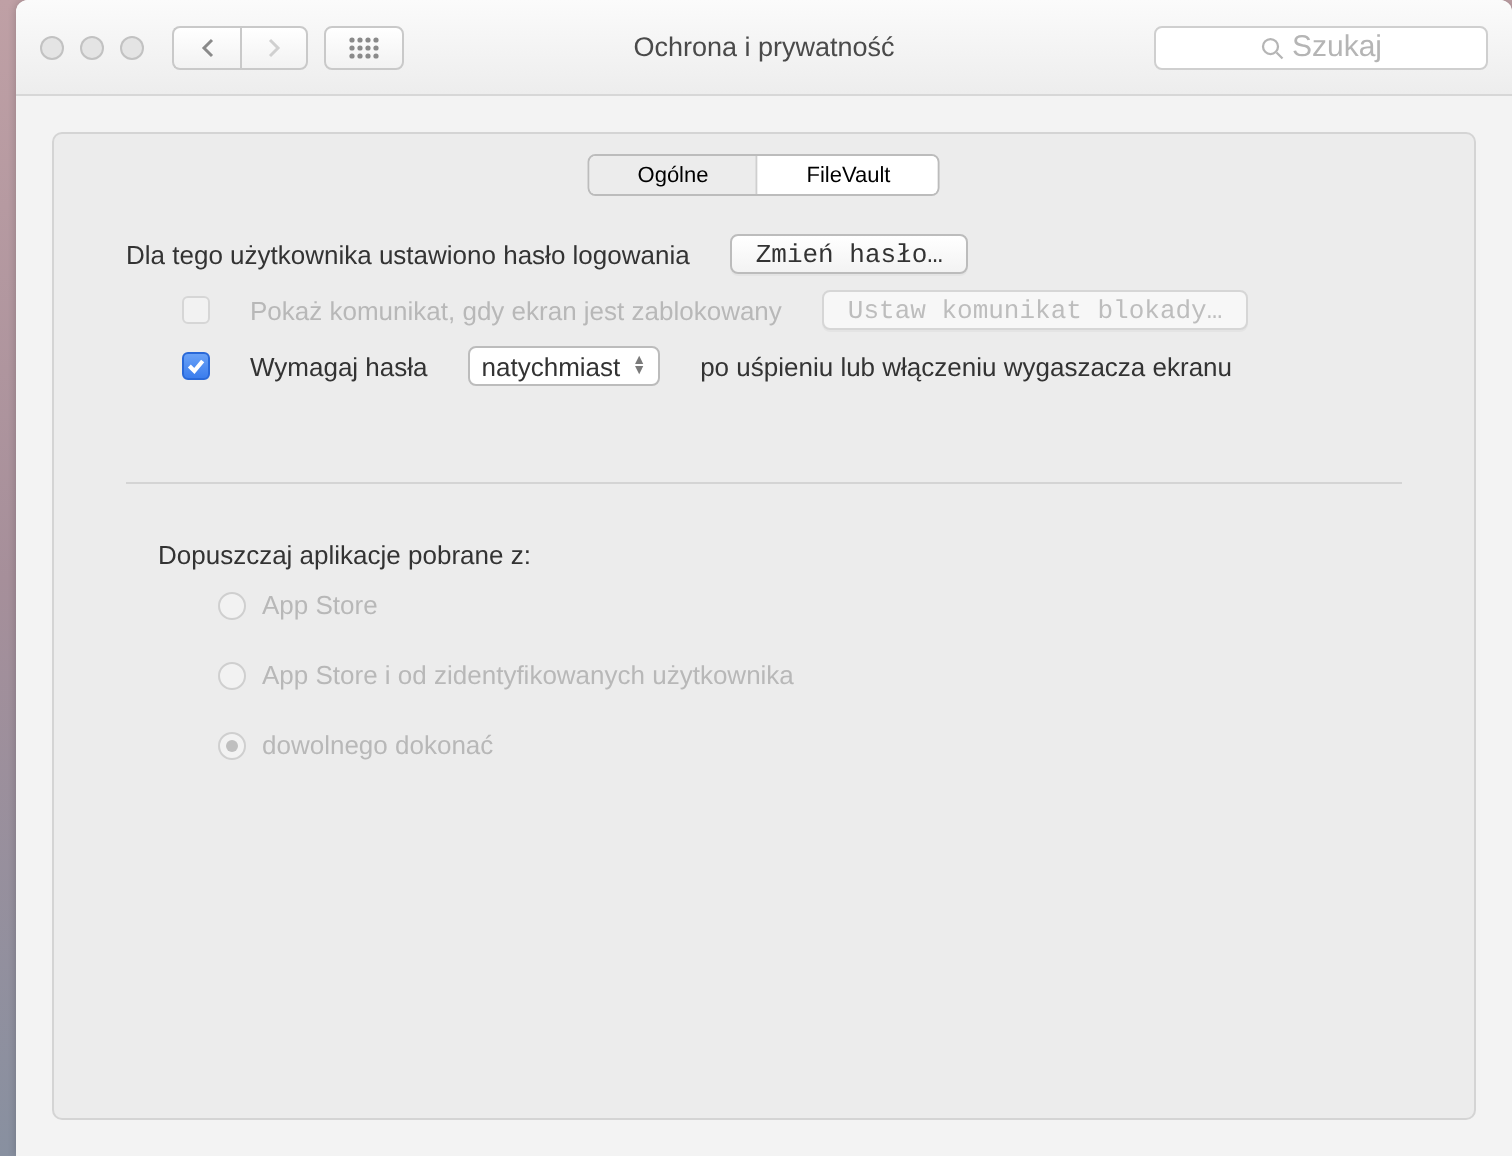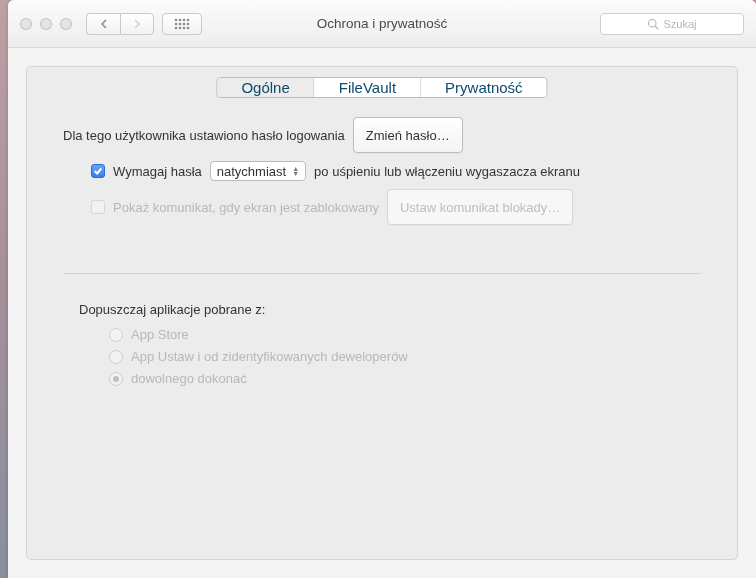--- a/index.html
+++ b/index.html
@@ -55,27 +55,27 @@
   .nav-group .tb-btn { border-radius:0; border-right:none; width:34px; padding:0;}
   .nav-group .tb-btn:first-child { border-top-left-radius:4px; border-bottom-left-radius:4px;}
   .nav-group .tb-btn:last-child { border-top-right-radius:4px; border-bottom-right-radius:4px; border-right:1px solid #c9c9c9;}
   .grid-btn { margin-left: 8px; width: 40px; padding:0;}
   .title {
     position:absolute; left:0; right:0; text-align:center;
     font-size: 13.5px; color:#4a4a4a; pointer-events:none;
   }
   .search {
     margin-left:auto;
-    width: 144px; height: 22px;
+    width: 167px; height: 22px;
     background:#fff;
     border:1px solid #cfcfcf;
     border-radius:4px;
     display:flex; align-items:center; justify-content:center;
     color:#b5b5b5; gap:4px;
-    font-size:11px;
+    font-size:15px;
   }
   .search svg { width:12px; height:12px; fill:#b5b5b5;}
   .content {
     flex:1; padding: 18px; display:flex; flex-direction:column;
   }
   .prefs-body {
     flex:1; position:relative;
     border: 1px solid #d4d4d4;
     border-radius: 5px;
     background: #ececec;
@@ -89,59 +89,60 @@
     border-radius:4px;
     overflow:hidden;
     margin-top: 0;
     background:#fff;
     height:21px;
     z-index:3;
   }
   .prefs-body .tabs { top: 10px; }
   .tab {
     padding: 2px 24px;
-    font-size: 15px;
+    font-size: 11px;
     background:#fff;
-    color:#0c4a6e;
+    color:#000000;
     border-right:1px solid #cfcfcf;
     display:flex; align-items:center;
   }
   .tab:last-child{ border-right:none;}
   .tab.active { background:#ececec; }
   .inner {
     position:absolute; top:42px; left:0; right:0; bottom:0;
     padding: 0 36px;
   }
-  .row { display:flex; align-items:center; gap:8px; margin-bottom: 8px; flex-wrap:wrap;}
+  .row { display:flex; align-items:center; gap:20px; margin-bottom: 8px; flex-wrap:wrap;}
   .section1 { margin-top:8px; padding-bottom: 40px; border-bottom:1px solid #d4d4d4;}
   .label { color:#333; }
   .btn {
-    height: 36px;
+    height: 20px;
     background: linear-gradient(to bottom,#ffffff,#f3f3f3);
     border:1px solid #bcbcbc;
     border-radius:4px;
     padding: 0 12px;
     font-size:13px;
     color:#333;
     display:inline-flex; align-items:center;
     box-shadow: 0 1px 0 rgba(0,0,0,0.03);
+    font-family: Liberation Mono, monospace;
   }
   .btn.disabled { color:#bdbdbd; border-color:#d6d6d6; background:#f7f7f7;}
   .checkbox { width:14px; height:14px; border:1px solid #b2b2b2; border-radius:3px; background:#fff; display:inline-flex;align-items:center;justify-content:center;}
   .checkbox.checked { background: linear-gradient(to bottom,#6aa2f7,#3b7ded); border-color:#2a69d8;}
   .checkbox.checked svg{ width:10px;height:10px; stroke:#fff; stroke-width:2.5; fill:none;}
   .checkbox.disabled { background:#f2f2f2; border-color:#d6d6d6;}
   .select {
     height:20px; background:#fff; border:1px solid #bcbcbc; border-radius:4px;
     padding: 0 6px; display:inline-flex; align-items:center; gap:6px; font-size:13px;
   }
   .select .updn { display:flex;flex-direction:column; line-height:5px; font-size:7px;color:#7a7a7a;}
   .disabled-text { color:#b8b8b8;}
   .section2 { margin-top: 28px; margin-left: 16px;}
-  .radiogroup { margin-top: 10px; padding-left: 30px; display:flex; flex-direction:column; gap:7px;}
+  .radiogroup { margin-top: 10px; padding-left: 30px; display:flex; flex-direction:column; gap:20px;}
   .radio-row { display:flex; align-items:center; gap:8px;}
   .radio { width:14px; height:14px; border-radius:50%; border:1px solid #cfcfcf; background:#f2f2f2; display:inline-flex;align-items:center;justify-content:center;}
   .radio .dotin { width:6px;height:6px; border-radius:50%; background:#bfbfbf;}
   .footer {
     height: 56px;
     border-top: 1px solid #d7d7d7;
     background: #f3f3f3;
     display:flex; align-items:center;
     padding: 0 22px;
     gap: 12px;
@@ -208,69 +209,66 @@
   <div class="content">
     <div class="prefs-body">
 
       <div class="tabs">
         <div class="tab active">
             <span>Ogólne</span>
           </div>
         <div class="tab">
             <span>FileVault</span>
           </div>
-        <div class="tab">
-            <span>Prywatność</span>
-          </div>
       </div>
 
       <div class="inner">
 
         <div class="section1">
           <div class="row" style="margin-left:0;">
             <span class="label">Dla tego użytkownika ustawiono hasło logowania</span>
             <span class="btn">
                 <span>Zmień hasło…</span>
+              </span>
+          </div>
+          <div class="row" style="margin-left:28px;">
+            <span class="checkbox disabled"></span>
+            <span class="disabled-text">Pokaż komunikat, gdy ekran jest zablokowany</span>
+            <span class="btn disabled">
+                <span>Ustaw komunikat blokady…</span>
               </span>
           </div>
           <div class="row" style="margin-left:28px;">
             <span class="checkbox checked">
                 <svg viewBox="0 0 12 12">
                   <path d="M2 6 L5 9 L10 3"></path>
                 </svg>
               </span>
             <span class="label">Wymagaj hasła</span>
             <span class="select">
               <span>natychmiast</span>
               <span class="updn">
                   <span>▲</span>
                   <span>▼</span>
                 </span>
             </span>
             <span class="label">po uśpieniu lub włączeniu wygaszacza ekranu</span>
           </div>
-          <div class="row" style="margin-left:28px;">
-            <span class="checkbox disabled"></span>
-            <span class="disabled-text">Pokaż komunikat, gdy ekran jest zablokowany</span>
-            <span class="btn disabled">
-                <span>Ustaw komunikat blokady…</span>
-              </span>
-          </div>
         </div>
 
         <div class="section2">
           <div class="label">Dopuszczaj aplikacje pobrane z:</div>
           <div class="radiogroup">
             <div class="radio-row">
               <span class="radio"></span>
               <span class="disabled-text">App Store</span>
             </div>
             <div class="radio-row">
               <span class="radio"></span>
-              <span class="disabled-text">App Ustaw i od zidentyfikowanych deweloperów</span>
+              <span class="disabled-text">App Store i od zidentyfikowanych użytkownika</span>
             </div>
             <div class="radio-row">
               <span class="radio">
                   <span class="dotin"></span>
                 </span>
               <span class="disabled-text">dowolnego dokonać</span>
             </div>
           </div>
         </div>
 

